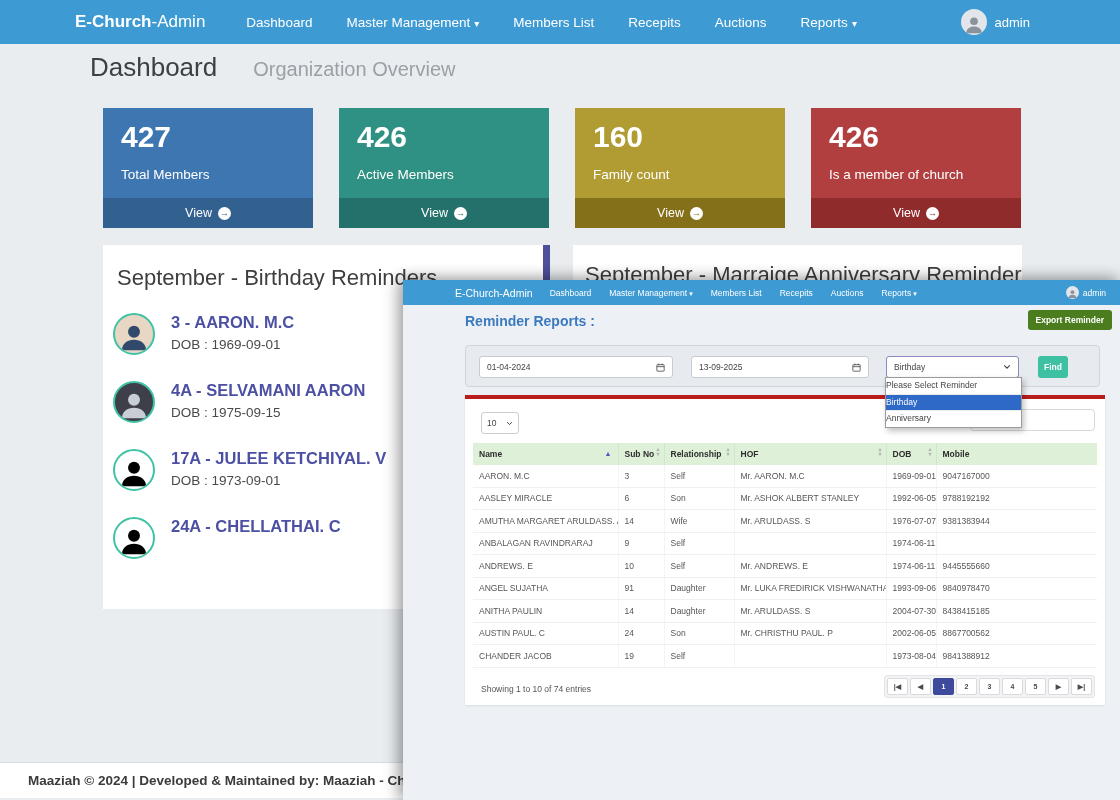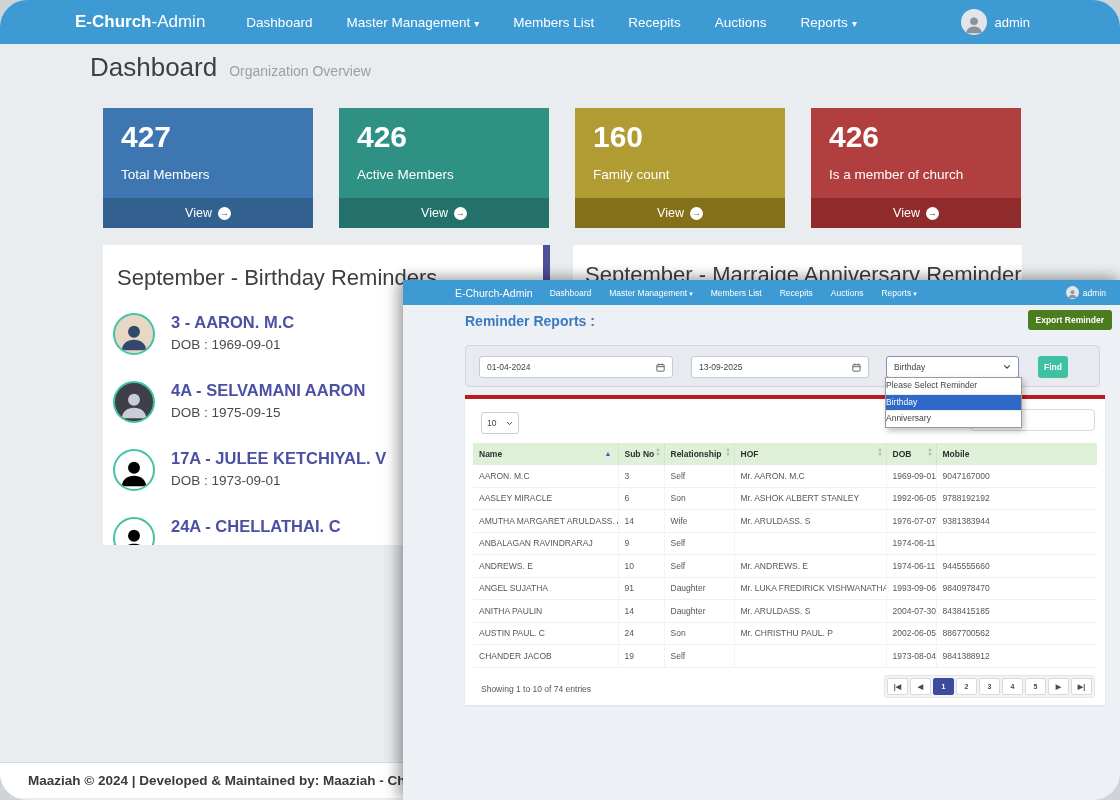--- a/index.html
+++ b/index.html
@@ -1,54 +1,54 @@
 <!DOCTYPE html>
 <html><head>
 <meta charset="utf-8">
 <style>
   html,body{margin:0;padding:0;background:#cfd4d9;}
   #screen{position:relative;width:1120px;height:800px;background:#e9edf0;overflow:hidden;
-          font-family:"Liberation Sans",sans-serif;border-radius:27px;}
+          font-family:"Liberation Sans",sans-serif;}
 
   
   .navbar{position:absolute;display:flex;align-items:center;background:#3d9ad3;color:#fff;}
   .main-navbar{left:0;top:0;width:1120px;height:44px;}
   .brand{margin-left:75px;font-size:17px;white-space:nowrap;cursor:pointer;}
   .brand .b{font-weight:700;}
   .nav-items{display:flex;margin-left:24px;align-items:center;}
   .nav-item{padding:0 17px;font-size:13.5px;cursor:pointer;white-space:nowrap;}
   .caret{display:inline-block;margin-left:4px;font-size:10px;}
   .nav-user{margin-left:auto;display:flex;align-items:center;gap:8px;padding-right:90px;cursor:pointer;}
   .nav-avatar{width:26px;height:26px;border-radius:50%;background:#e2e6ea;color:#8a939c;
               overflow:hidden;display:flex;align-items:flex-end;justify-content:center;}
   .nav-avatar svg{width:22px;height:22px;}
   .nav-user-name{font-size:13px;}
 
   
   .page-header{position:absolute;left:90px;top:52px;display:flex;align-items:baseline;gap:12px;}
   .page-title{font-size:26px;color:#3c4043;font-weight:500;}
-  .page-subtitle{font-size:14px;color:#9aa0a6;}
+  .page-subtitle{font-size:20px;color:#9aa0a6;margin-left:24px;}
 
   
   .cards-row{position:absolute;left:103px;top:108px;display:flex;gap:26px;}
   .stat-card{width:210px;height:120px;position:relative;color:#fff;}
   .stat-value{font-size:30px;font-weight:700;margin:12px 0 0 18px;}
   .stat-label{font-size:13.5px;margin:13px 0 0 18px;}
   .stat-footer{position:absolute;left:0;bottom:0;width:100%;height:30px;display:flex;
                align-items:center;justify-content:center;gap:6px;font-size:12.5px;cursor:pointer;}
   .view-circle{width:13px;height:13px;border-radius:50%;background:#fff;display:flex;
                align-items:center;justify-content:center;font-size:9px;font-weight:700;}
   .c0{background:#3d76b0;} .c0 .stat-footer{background:#33618f;} .c0 .view-circle{color:#33618f;}
   .c1{background:#2f9183;} .c1 .stat-footer{background:#23716a;} .c1 .view-circle{color:#23716a;}
   .c2{background:#b19b33;} .c2 .stat-footer{background:#847018;} .c2 .view-circle{color:#847018;}
   .c3{background:#b23f3f;} .c3 .stat-footer{background:#8f2b2b;} .c3 .view-circle{color:#8f2b2b;}
 
   
   .panel{position:absolute;background:#fff;}
-  #birthday-panel{left:103px;top:245px;width:447px;height:300px;overflow:hidden;}
+  #birthday-panel{left:103px;top:245px;width:447px;height:364px;overflow:hidden;}
   #anniversary-panel{left:573px;top:245px;width:449px;height:300px;overflow:hidden;}
   .panel-title{font-size:22px;color:#3e3e3e;font-weight:500;margin:20px 14px 22px 14px;white-space:nowrap;}
   #anniversary-panel .panel-title{margin:17px 12px;}
   .scroll-thumb{position:absolute;top:0;right:0;width:7px;height:100px;background:#4f4f9b;cursor:pointer;}
   .reminder-item{display:flex;align-items:flex-start;padding-left:10px;margin-bottom:26px;}
   .avatar{width:38px;height:38px;border-radius:50%;border:2px solid #40c3a5;overflow:hidden;
           flex-shrink:0;display:flex;align-items:flex-end;justify-content:center;}
   .avatar svg{width:34px;height:34px;display:block;}
   .reminder-item:nth-of-type(1) .avatar{background:#8a95a1;color:#e9eef2;}
   .reminder-item:nth-of-type(2) .avatar{background:#b06f46;color:#45301f;}

